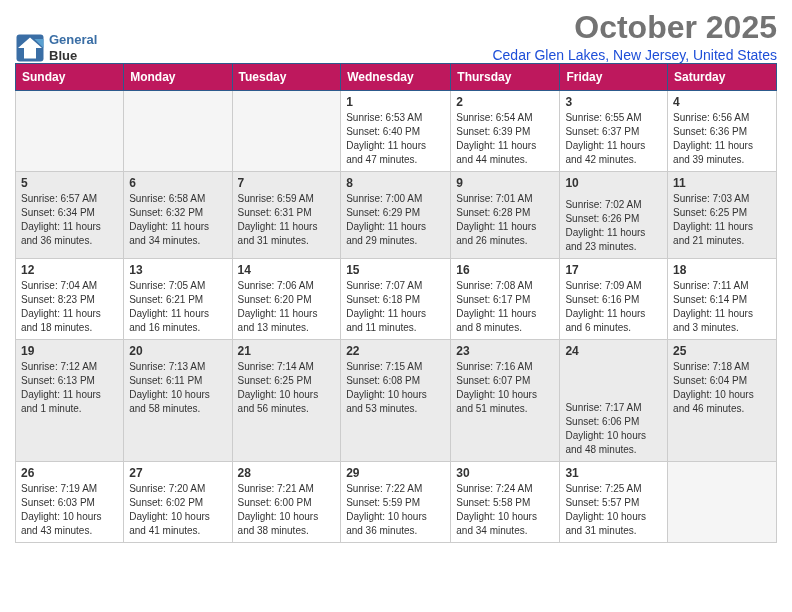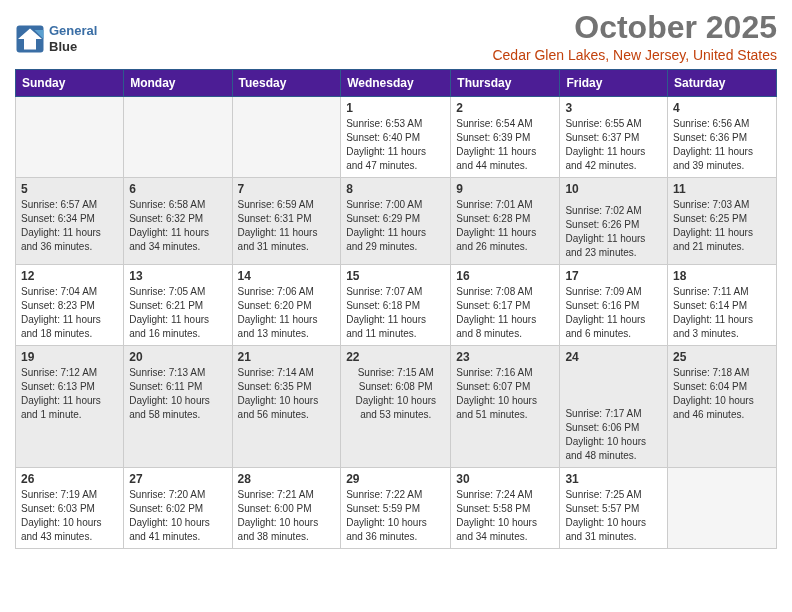--- a/index.html
+++ b/index.html
@@ -5,23 +5,23 @@
     * { box-sizing: border-box; margin: 0; padding: 0; }
     body {
       font-family: Arial, sans-serif;
       background: #fff;
       width: 792px;
       min-height: 612px;
       padding: 10px 15px;
     }
     .header-area {
       display: flex;
-      align-items: center;
+      align-items: flex-end;
       justify-content: space-between;
-      margin-bottom: 6px;
+      margin-bottom: 0;
     }
     .logo {
       display: flex;
       align-items: center;
       gap: 4px;
       margin-top: 4px;
     }
     .logo-text {
       font-size: 13px;
       font-weight: bold;
@@ -37,31 +37,31 @@
       text-align: right;
     }
     .month-title {
       font-size: 32px;
       font-weight: bold;
       color: #737373;
       line-height: 1.1;
     }
     .location-title {
       font-size: 14px;
-      color: #c2410c;
+      color: #1d4ed8;
       margin-top: 2px;
     }
     .calendar {
       width: 100%;
       border-collapse: collapse;
       border: 1px solid #bbb;
       font-size: 10.5px;
     }
     .calendar th {
-      background-color: #4c1d95;
+      background-color: #be185d;
       color: #fff;
       text-align: left;
       padding: 6px 6px;
       font-size: 12px;
       font-weight: bold;
       border: 1px solid #2d5a8c;
     }
     .calendar td {
       vertical-align: top;
       border: 1px solid #ccc;
@@ -269,27 +269,27 @@
         <td>
           <span class="day-number">20</span>
           <div class="day-info" style="white-space: pre-line;">Sunrise: 7:13 AM
 Sunset: 6:11 PM
 Daylight: 10 hours
 and 58 minutes.</div>
         </td>
         <td>
           <span class="day-number">21</span>
           <div class="day-info" style="white-space: pre-line;">Sunrise: 7:14 AM
-Sunset: 6:35 PM
+Sunset: 6:25 PM
 Daylight: 10 hours
 and 56 minutes.</div>
         </td>
         <td>
           <span class="day-number">22</span>
-          <div class="day-info" style="white-space: pre-line; text-align: center;">Sunrise: 7:15 AM
+          <div class="day-info" style="white-space: pre-line;">Sunrise: 7:15 AM
 Sunset: 6:08 PM
 Daylight: 10 hours
 and 53 minutes.</div>
         </td>
         <td>
           <span class="day-number">23</span>
           <div class="day-info" style="white-space: pre-line;">Sunrise: 7:16 AM
 Sunset: 6:07 PM
 Daylight: 10 hours
 and 51 minutes.</div>

